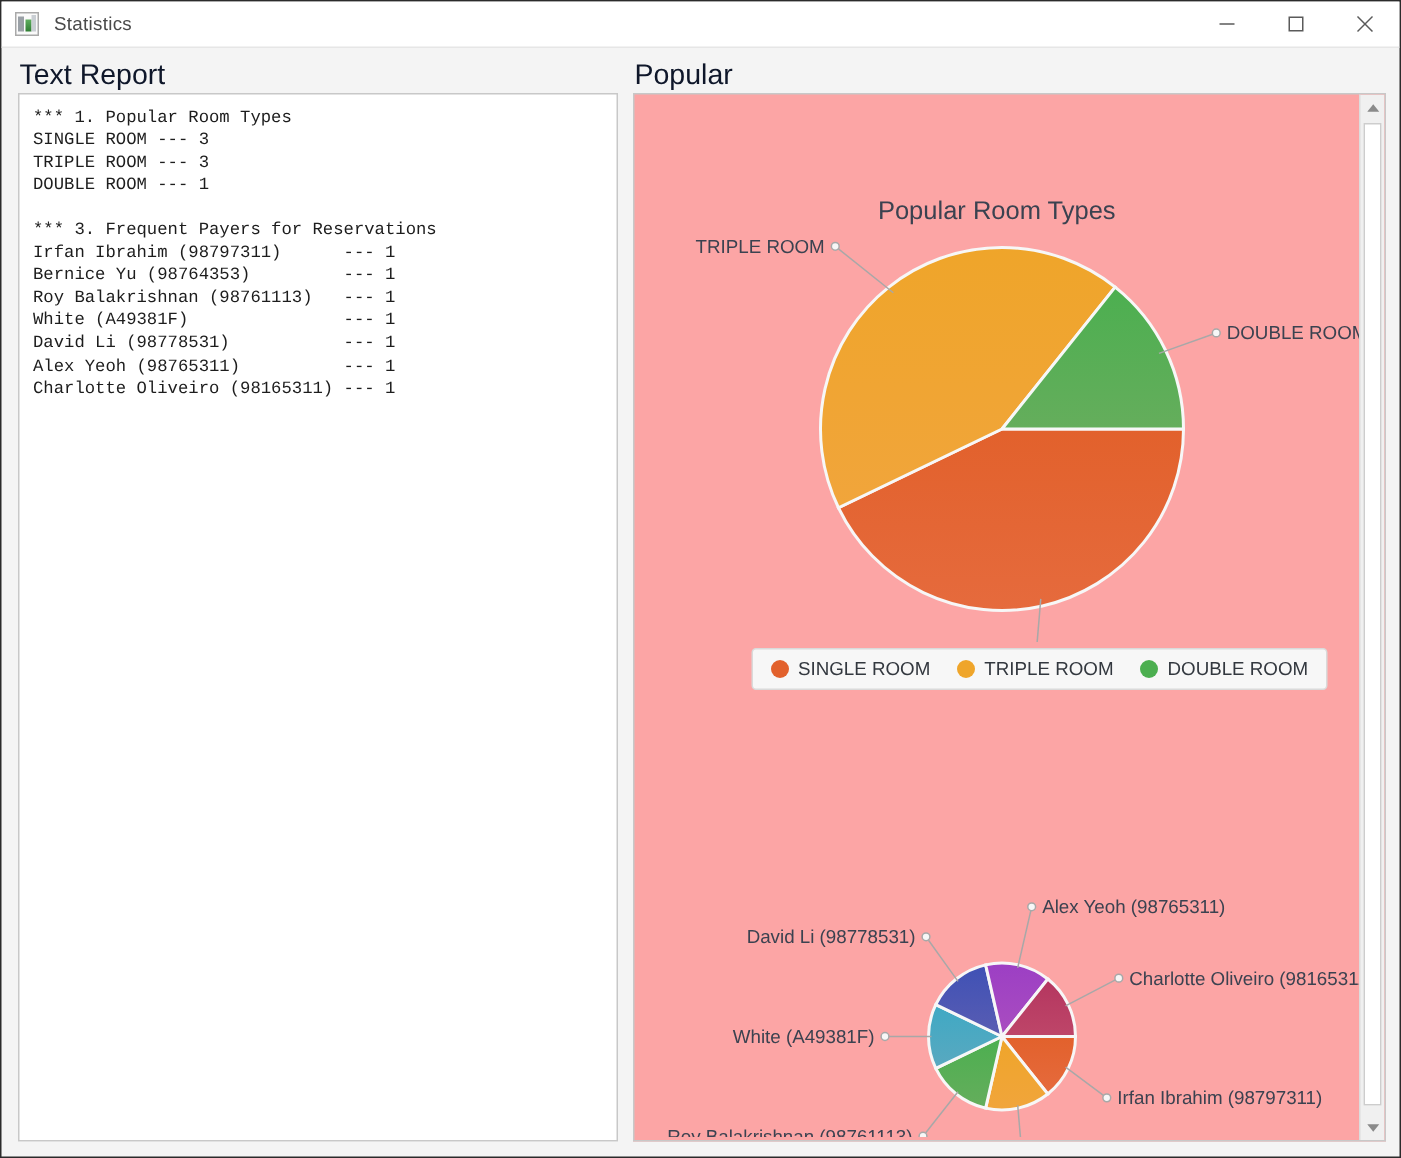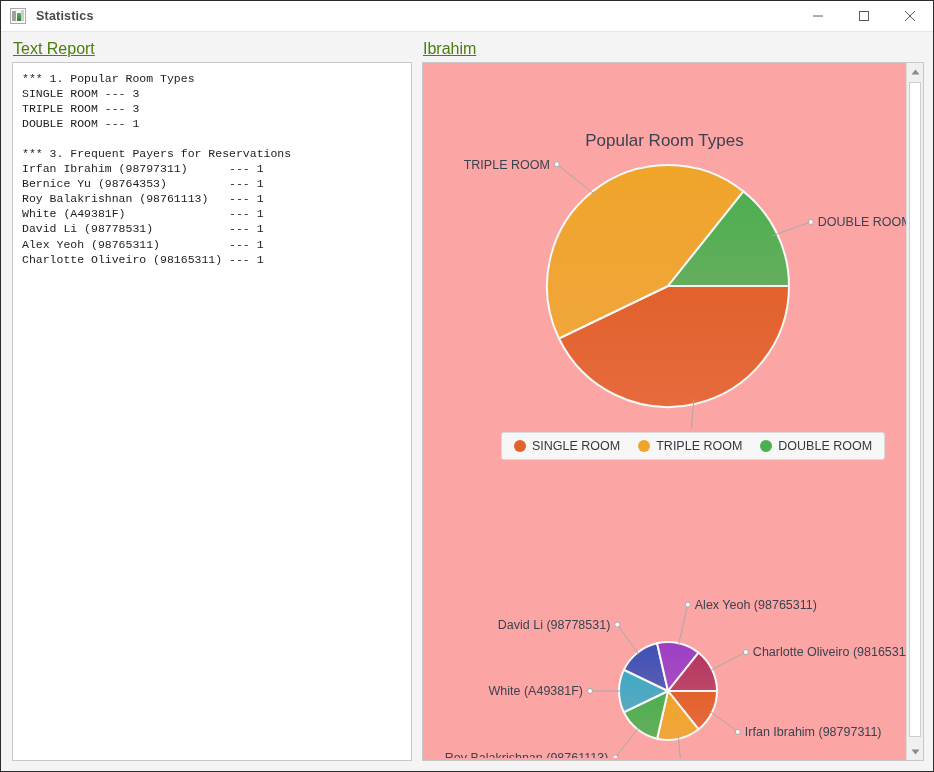--- a/index.html
+++ b/index.html
@@ -25,21 +25,20 @@
   
   #title-bar {
     position: absolute;
     left: 0; top: 0;
     width: 932px;
     height: 30px;
     background: #ffffff;
     border-bottom: 1px solid #e6e6e6;
     display: flex;
     align-items: center;
-    font-weight: bold;
   }
   #app-icon {
     width: 16px; height: 16px;
     margin-left: 9px;
     position: relative;
     display: inline-block;
   }
   #app-icon .ic-bg {
     position: absolute; left: 0; top: 0;
     width: 16px; height: 16px;
@@ -75,23 +74,22 @@
   .win-btn {
     width: 46px; height: 30px;
     display: flex; align-items: center; justify-content: center;
     color: #5a5a5a;
   }
   .win-btn svg { display: block; }
 
   
   .panel-heading {
     position: absolute;
-    font-size: 16px;
-    color: #4d7c0f;
-    text-decoration: underline;
+    font-size: 19px;
+    color: #0f172a;
   }
   #heading-text-report { left: 12px; top: 39px; }
   #heading-charts { left: 422px; top: 39px; }
 
   
   #text-report-pane {
     position: absolute;
     left: 11px; top: 61px;
     width: 400px; height: 699px;
     box-sizing: border-box;
@@ -236,21 +234,21 @@
       <div class="win-btn">
         <svg width="12" height="12" viewBox="0 0 12 12">
             <line x1="1" y1="1" x2="11" y2="11" stroke="#5a5a5a" stroke-width="1"></line>
             <line x1="11" y1="1" x2="1" y2="11" stroke="#5a5a5a" stroke-width="1"></line>
           </svg>
       </div>
     </div>
   </div>
 
   <div class="panel-heading" id="heading-text-report">Text Report</div>
-  <div class="panel-heading" id="heading-charts">Ibrahim</div>
+  <div class="panel-heading" id="heading-charts">Popular</div>
 
   <div id="text-report-pane">
     <pre id="report-text">*** 1. Popular Room Types
 SINGLE ROOM --- 3
 TRIPLE ROOM --- 3
 DOUBLE ROOM --- 1
 
 *** 3. Frequent Payers for Reservations
 Irfan Ibrahim (98797311)      --- 1
 Bernice Yu (98764353)         --- 1

